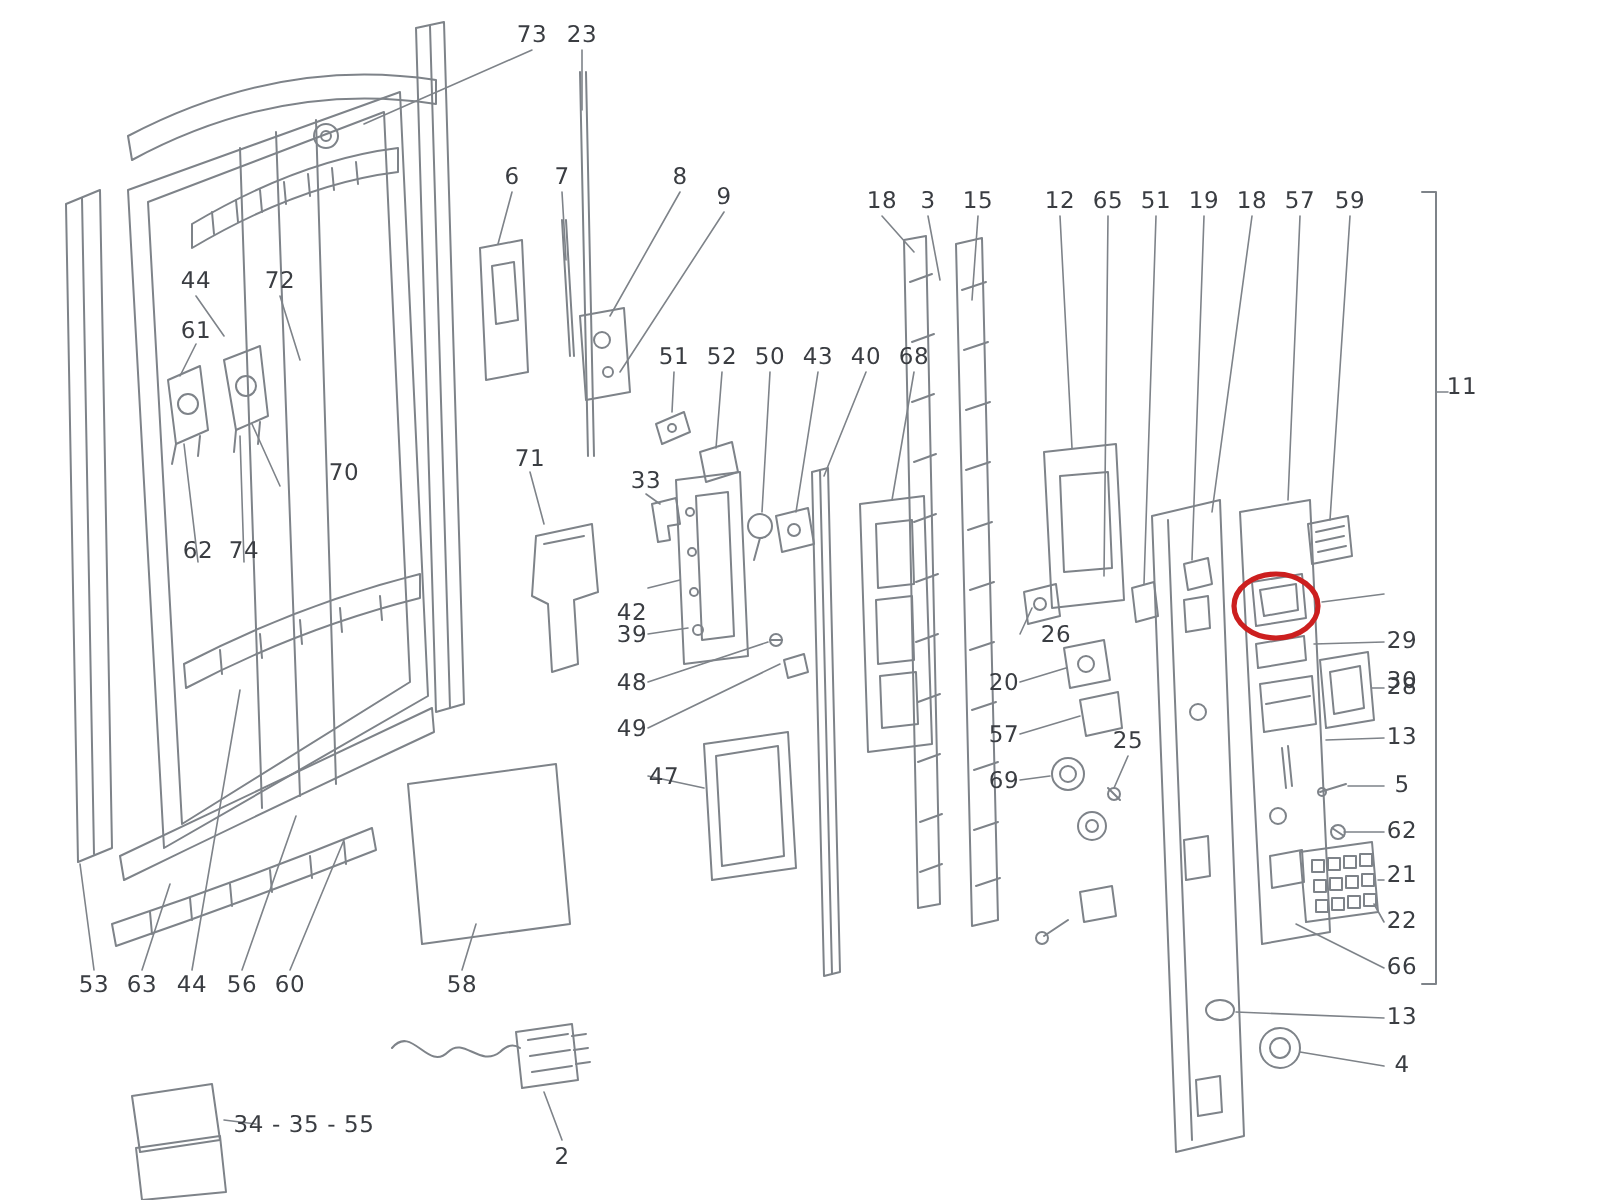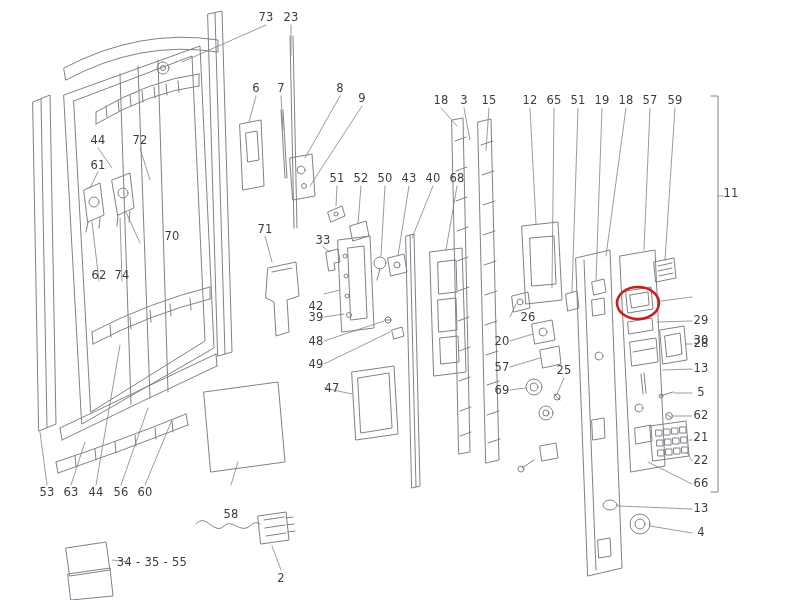--- a/index.html
+++ b/index.html
@@ -252,17 +252,17 @@
       <div class="part-label" style="left: 701px; top: 437px; color: rgb(58, 61, 66);">21</div>
       <div class="part-label" style="left: 701px; top: 460px; color: rgb(58, 61, 66);">22</div>
       <div class="part-label" style="left: 701px; top: 483px; color: rgb(58, 61, 66);">66</div>
       <div class="part-label" style="left: 701px; top: 508px; color: rgb(58, 61, 66);">13</div>
       <div class="part-label" style="left: 701px; top: 532px; color: rgb(58, 61, 66);">4</div>
       <div class="part-label" style="left: 47px; top: 492px; color: rgb(58, 61, 66);">53</div>
       <div class="part-label" style="left: 71px; top: 492px; color: rgb(58, 61, 66);">63</div>
       <div class="part-label" style="left: 96px; top: 492px; color: rgb(58, 61, 66);">44</div>
       <div class="part-label" style="left: 121px; top: 492px; color: rgb(58, 61, 66);">56</div>
       <div class="part-label" style="left: 145px; top: 492px; color: rgb(58, 61, 66);">60</div>
-      <div class="part-label" style="left: 231px; top: 492px; color: rgb(58, 61, 66); margin-top: 22px;">58</div>
+      <div class="part-label" style="left: 231px; top: 492px; color: rgb(58, 61, 66);">58</div>
       <div class="part-label" style="left: 152px; top: 562px; color: rgb(58, 61, 66);">34 - 35 - 55</div>
       <div class="part-label" style="left: 281px; top: 578px; color: rgb(58, 61, 66);">2</div>
     </div>
 </div>
 
 </body></html>

